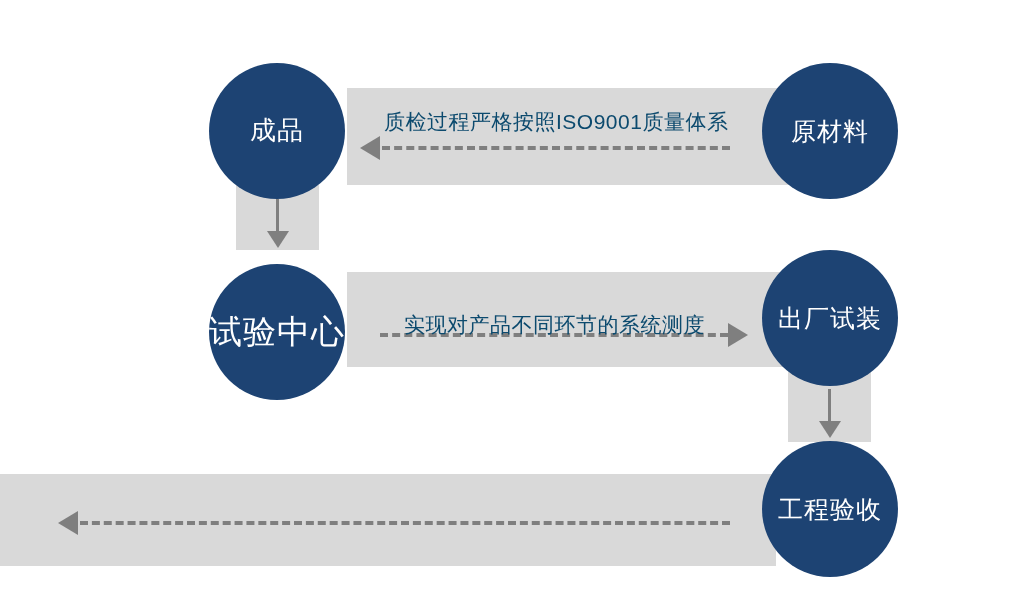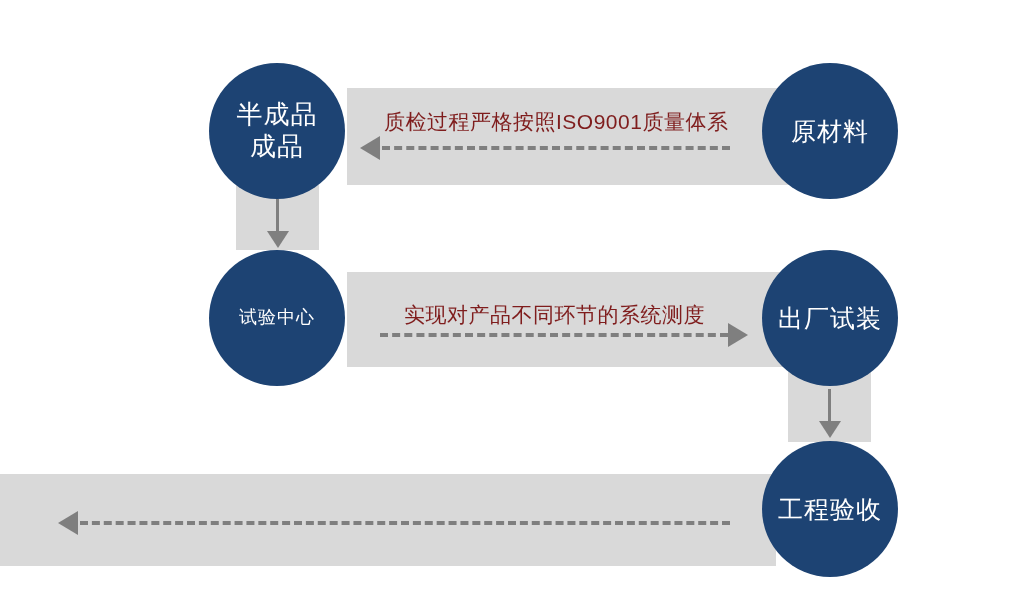--- a/index.html
+++ b/index.html
@@ -68,21 +68,21 @@
     text-align: center;
     line-height: 1.22;
     letter-spacing: 1px;
     box-shadow: 0 0 0 1px rgba(255,255,255,0.0);
   }
   .node .line { display: block; white-space: nowrap; }
 
   
   .caption {
     position: absolute;
-    color: #7f1d1d;
+    color: #0c4a6e;
     white-space: nowrap;
     font-size: 21px;
     letter-spacing: 0.5px;
   }
 </style>
 </head>
 <body>
 
 <div id="stage">
 
@@ -106,32 +106,31 @@
   <div class="dash-line" style="left:80px; top:521px; width:650px;"></div>
 
   <div class="v-line" style="left:276px; top:199px; height:33px;"></div>
   <div class="arrow-down" style="left:267px; top:231px;"></div>
 
   <div class="v-line" style="left:828px; top:389px; height:33px;"></div>
   <div class="arrow-down" style="left:819px; top:421px;"></div>
 
   <div class="caption" style="left:384px; top:108px;">质检过程严格按照ISO9001质量体系</div>
 
-  <div class="caption" style="left:404px; top:301px;">实现对产品不同环节的系统测度</div>
+  <div class="caption" style="left:404px; top:311px;">实现对产品不同环节的系统测度</div>
 
   <div class="node" style="left:209px; top:63px; width:136px; height:136px; font-size:26px;">
-    <span class="line">半成品</span>
     <span class="line">成品</span>
   </div>
 
   <div class="node" style="left:762px; top:63px; width:136px; height:136px; font-size:25px;align-items:center;">
     <span class="line">原材料</span>
   </div>
 
-  <div class="node" style="left:209px; top:250px; width:136px; height:136px; font-size:18px;">
+  <div class="node" style="left:209px; top:264px; width:136px; height:136px; font-size:33px;">
     <span class="line">试验中心</span>
   </div>
 
   <div class="node" style="left:762px; top:441px; width:136px; height:136px; font-size:25px;">
     <span class="line">工程验收</span>
   </div>
 
   <div class="node" style="left:762px; top:250px; width:136px; height:136px; font-size:25px;">
     <span class="line">出厂试装</span>
   </div>

